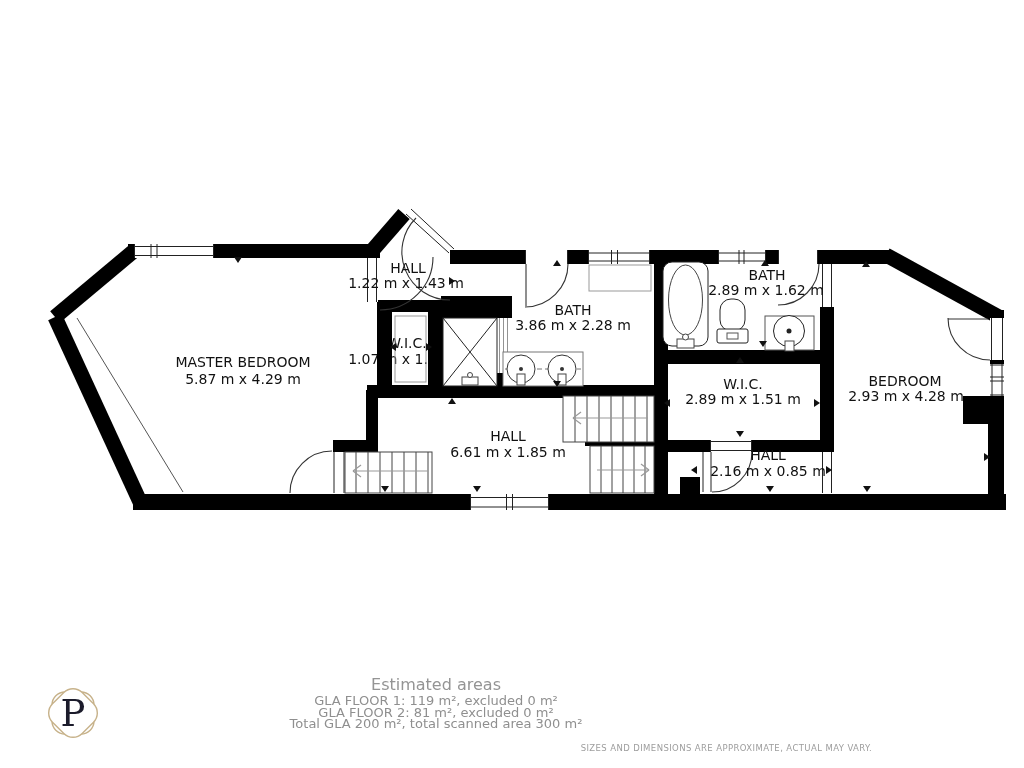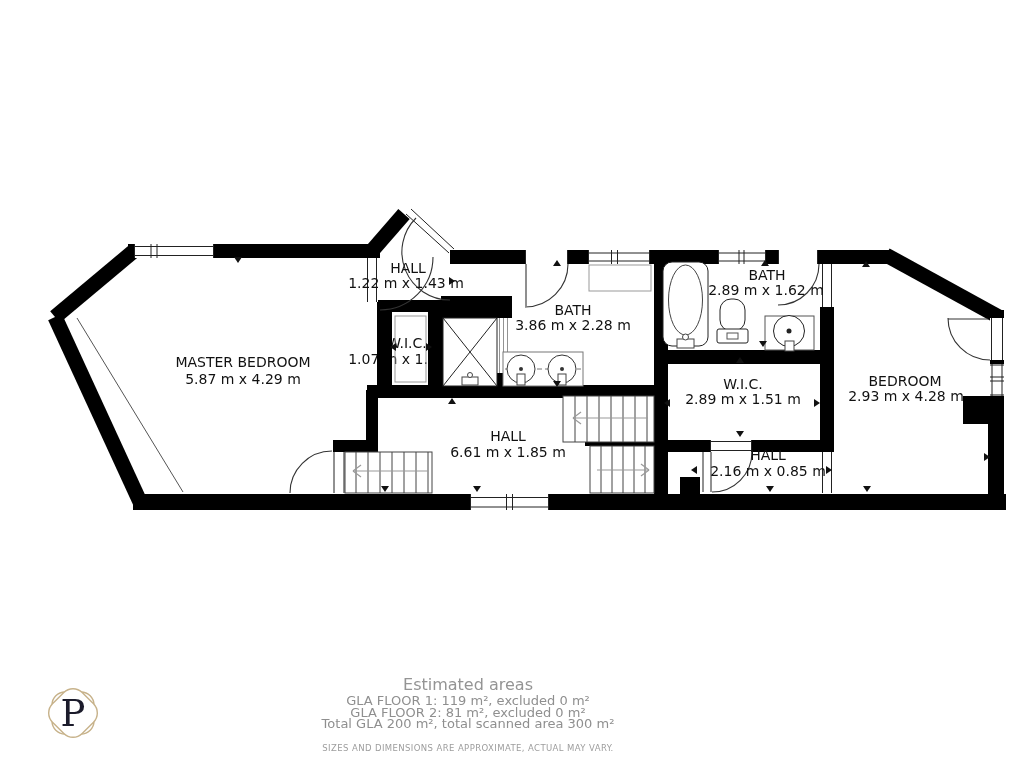--- a/index.html
+++ b/index.html
@@ -1,23 +1,23 @@
 <!DOCTYPE html>
 <html><head>
 <meta charset="utf-8">
 <style>
   html,body{margin:0;padding:0;background:#fff;}
   .stage{position:relative;width:1024px;height:768px;background:#ffffff;overflow:hidden;
          font-family:"DejaVu Sans",sans-serif;}
   .plan-svg{position:absolute;left:0;top:0;}
   .room-name,.room-dims{font-family:"DejaVu Sans",sans-serif;font-size:14px;fill:#111;}
-  .footer{position:absolute;left:0;top:676px;width:872px;text-align:center;color:#949494;margin-left:32px;}
+  .footer{position:absolute;left:0;top:676px;width:872px;text-align:center;color:#949494;}
   .footer-title{font-size:16px;line-height:17px;margin-bottom:2px;}
   .footer-line{font-size:13px;line-height:11.5px;color:#8f8f8f;}
-  .footer-disclaimer{font-size:8.5px;margin-top:13px;color:#9d9d9d;letter-spacing:.4px;}
+  .footer-disclaimer{font-size:8.5px;margin-top:13px;color:#9d9d9d;letter-spacing:.4px;text-align:right;}
 </style>
 </head>
 <body>
 
 <div class="stage">
 <svg class="plan-svg" width="1024" height="768" viewBox="0 0 1024 768">
 
   <line x1="77" y1="318" x2="183" y2="492" stroke="#555" stroke-width="1"></line>
 
   <g>

